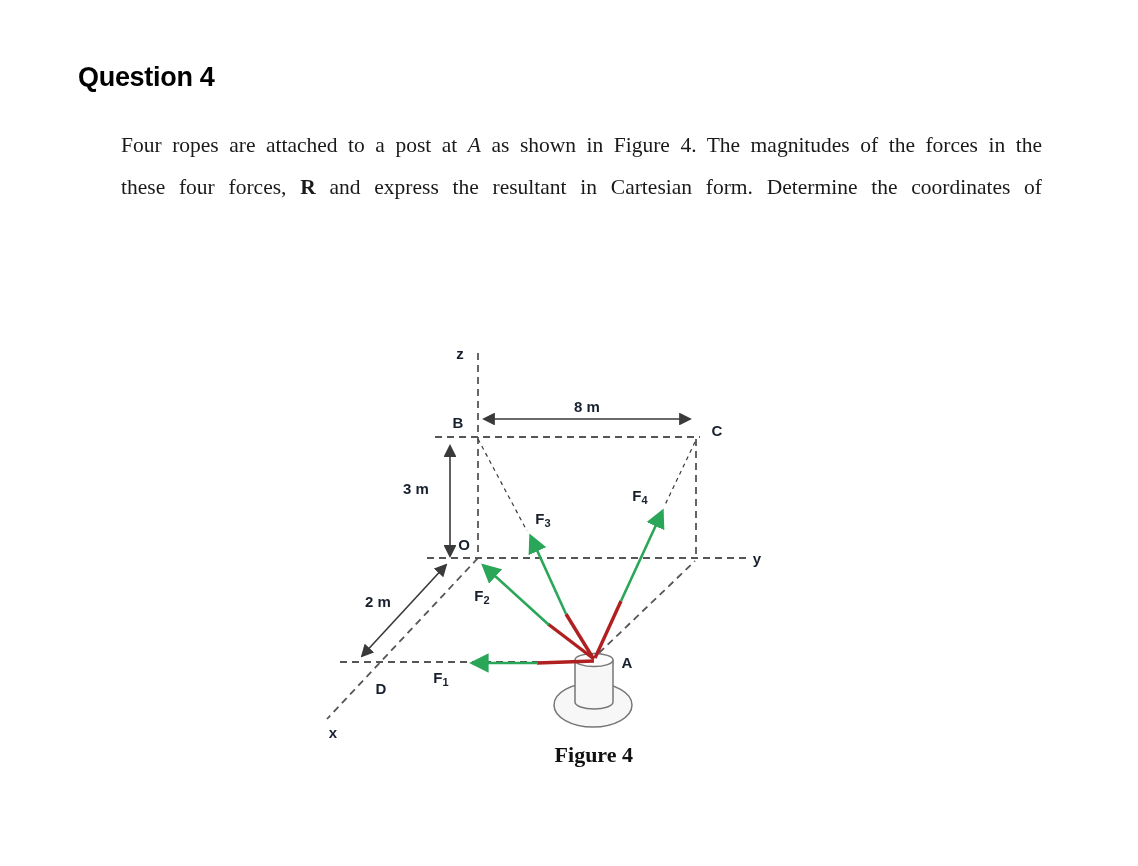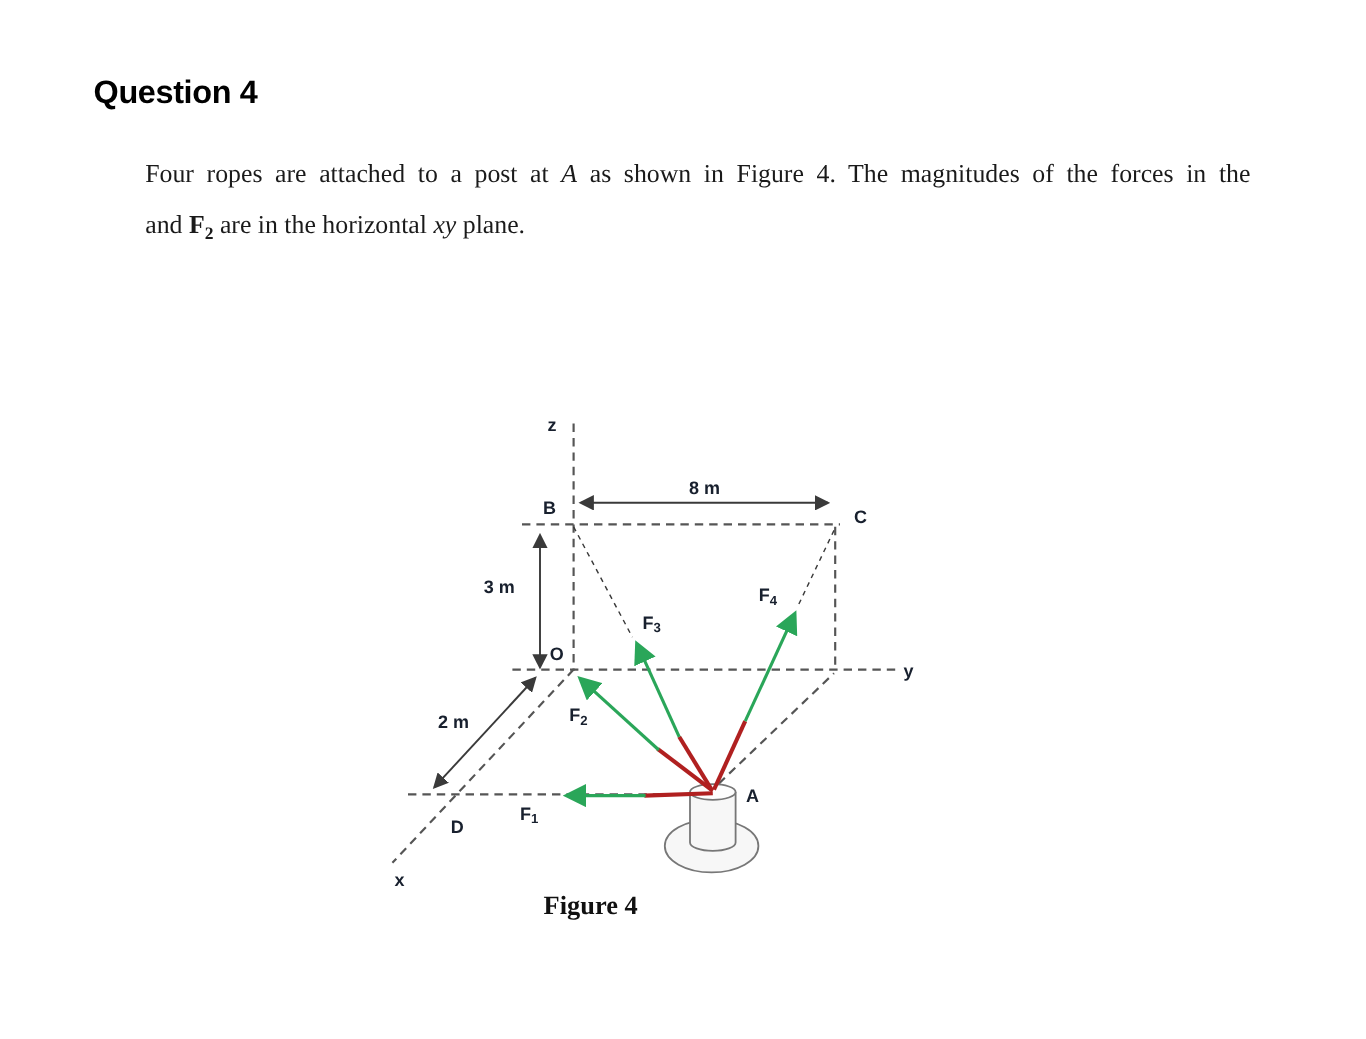--- a/index.html
+++ b/index.html
@@ -16,39 +16,39 @@
   .pline{
     font-size:21.5px;line-height:42px;height:42px;white-space:nowrap;
     text-align:justify;text-align-last:justify;
   }
   .pline.last{text-align:left;text-align-last:left;white-space:normal;}
   .pline .it{font-style:italic;}
   .pline .bf{font-weight:bold;}
   .pline sub{font-size:0.68em;line-height:0;}
   .fig{position:absolute;left:300px;top:335px;}
   .figcaption{
-    position:absolute;left:453px;top:742px;width:180px;text-align:left;
+    position:absolute;left:453px;top:742px;width:180px;text-align:right;
     font-family:"Liberation Serif", serif;font-weight:bold;font-size:22px;color:#111111;
   }
   svg text{
     font-family:"Liberation Sans", sans-serif;font-weight:bold;
     font-size:15px;fill:#18202e;
   }
   svg .subT{font-size:11px;}
 </style>
 </head>
 <body>
 
 <div class="canvas">
 
   <div class="heading">Question 4</div>
 
   <div class="para">
     <div class="pline"><span>Four ropes are attached to a post at </span><span class="it">A</span><span> as shown in Figure 4. The magnitudes of the forces in the</span></div>
-    <div class="pline last"><span>and </span><span class="bf">F</span><sub class="bf">2</sub><span> are in the horizontal </span><span class="it">xy</span><span> plane.</span></div>
+    <div class="pline"><span>these four forces, </span><span class="bf">R</span><span> and express the resultant in Cartesian form. Determine the coordinates of</span></div>
   </div>
 
   <svg class="fig" width="470" height="450" viewBox="0 0 470 450">
     <defs>
       <marker id="mDim" viewBox="0 0 10 10" refX="8.5" refY="5" markerWidth="8" markerHeight="8" orient="auto-start-reverse">
         <path d="M0,0 L10,5 L0,10 z" fill="#3a3a3a"></path>
       </marker>
       <marker id="mGrn" viewBox="0 0 10 10" refX="8" refY="5" markerWidth="7.5" markerHeight="7.5" orient="auto">
         <path d="M0,0 L10,5 L0,10 z" fill="#2aa659"></path>
       </marker>

